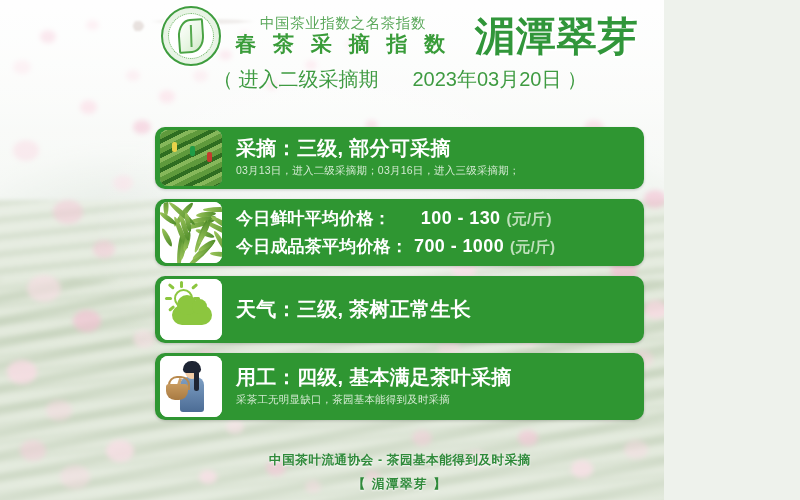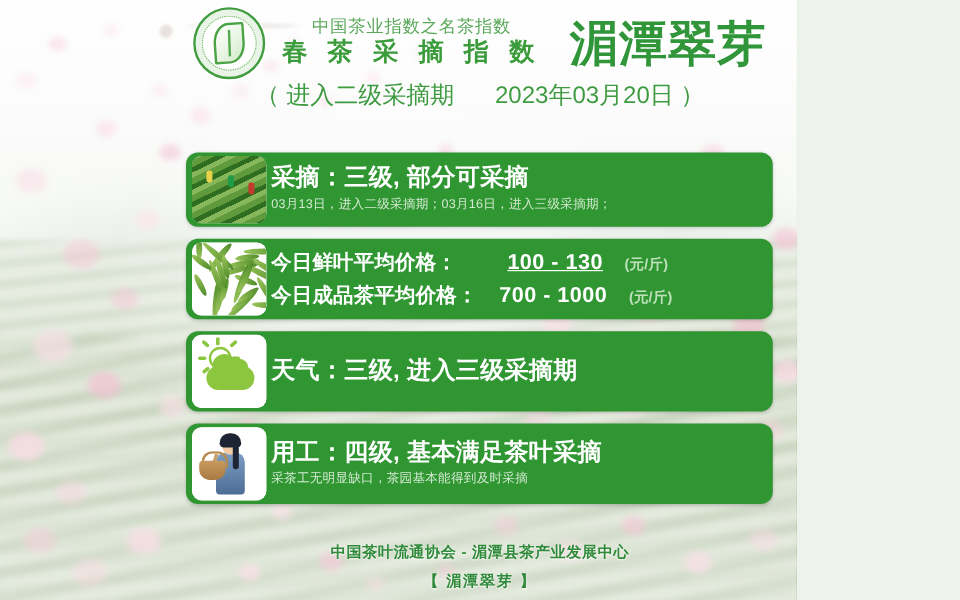--- a/index.html
+++ b/index.html
@@ -128,37 +128,37 @@
     background:#2f9632;border-radius:10px;
     height:62px;margin-bottom:10px;
     box-shadow:0 1px 3px rgba(0,0,0,.18);
   }
   .card.tall{height:67px;}
   .thumb{
     width:62px;height:56px;flex:0 0 auto;margin-left:5px;border-radius:8px;
     overflow:hidden;position:relative;background:#fff;
   }
   .card.tall .thumb{height:61px;}
-  .card-body{padding-left:4px;flex:1 1 auto;min-width:0;}
+  .card-body{padding-left:14px;flex:1 1 auto;min-width:0;}
   .card-title{
     color:#ffffff;font-weight:bold;font-size:20px;line-height:1.15;
     white-space:nowrap;letter-spacing:.3px;
   }
   .card-note{
     color:#d4ead2;font-size:10.5px;line-height:1.5;margin-top:3px;
     white-space:nowrap;letter-spacing:.2px;
   }
   .price-row{
     display:flex;align-items:baseline;color:#fff;font-weight:bold;
-    font-size:17px;line-height:1.55;white-space:nowrap;letter-spacing:.2px;gap:12px;
+    font-size:17px;line-height:1.55;white-space:nowrap;letter-spacing:.2px;
   }
   .price-label{min-width:0;}
   .price-val{margin-left:6px;font-size:18px;letter-spacing:.4px;}
-  .price-unit{margin-left:6px;font-size:12px;font-weight:bold;color:#bfe0bb;}
-  .price-row.r1 .price-val{margin-left:30px;text-decoration:underline;}
+  .price-unit{margin-left:6px;font-size:15px;font-weight:bold;color:#bfe0bb;}
+  .price-row.r1 .price-val{margin-left:30px;}
 
   
   .art-field{
     position:absolute;inset:0;
     background:
       repeating-linear-gradient(-26deg,
         #2f6d21 0px,#2f6d21 4px,
         #5f9a3c 4px,#5f9a3c 9px,
         #86b75a 9px,#86b75a 13px),
       linear-gradient(to bottom,#6fa447,#34701f);
@@ -393,21 +393,21 @@
           <span class="ray" style="left:20px;top:2px;width:2.5px;height:7px;"></span>
           <span class="ray" style="left:8px;top:6px;width:7px;height:2.5px;transform:rotate(40deg);"></span>
           <span class="ray" style="left:31px;top:6px;width:7px;height:2.5px;transform:rotate(-40deg);"></span>
           <span class="ray" style="left:5px;top:18px;width:7px;height:2.5px;"></span>
           <span class="ray" style="left:33px;top:18px;width:7px;height:2.5px;"></span>
           <span class="ray" style="left:8px;top:28px;width:7px;height:2.5px;transform:rotate(-40deg);"></span>
           <span class="cloud"></span>
         </div>
       </div>
       <div class="card-body">
-        <div class="card-title">天气：三级, 进入三级采摘期</div>
+        <div class="card-title">天气：三级, 茶树正常生长</div>
       </div>
     </div>
 
     <div class="card tall">
       <div class="thumb">
         <div class="art-picker">
           <span class="body"></span>
           <span class="head"></span>
           <span class="hair"></span>
           <span class="hair2"></span>
@@ -418,17 +418,17 @@
       </div>
       <div class="card-body">
         <div class="card-title">用工：四级, 基本满足茶叶采摘</div>
         <div class="card-note">采茶工无明显缺口，茶园基本能得到及时采摘</div>
       </div>
     </div>
 
   </div>
 
   <div class="footer">
-    <div class="foot1">中国茶叶流通协会 - 湄潭县茶产业发展中心</div>
+    <div class="foot1">中国茶叶流通协会 - 茶园基本能得到及时采摘</div>
     <div class="foot2">【 湄潭翠芽 】</div>
   </div>
 
 </div>
 
 </body></html>

